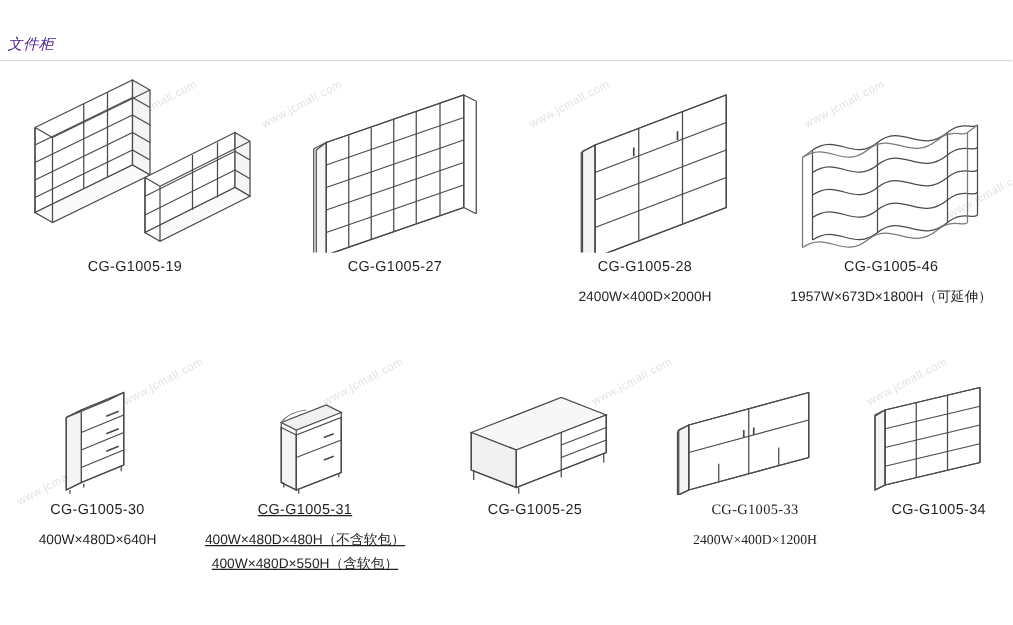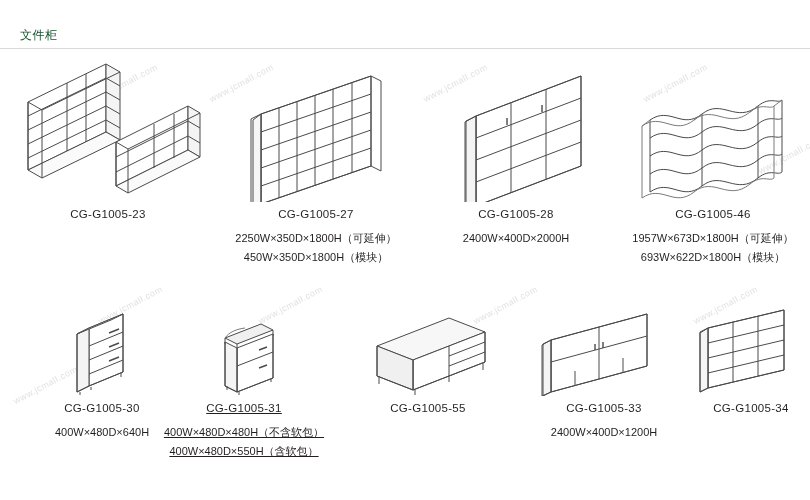--- a/index.html
+++ b/index.html
@@ -15,25 +15,26 @@
     overflow: hidden;
     position: relative;
   }
   .page {
     position: relative;
     width: 810px;
     height: 500px;
   }
   .page-title {
     position: absolute;
-    left: 20px;
+    left: 6px;
     top: 27px;
     font-size: 12px;
     letter-spacing: 0.5px;
-    color: #14532d;
+    color: #4c1d95;
+    font-style: italic;
   }
   .rule {
     position: absolute;
     left: 0;
     top: 48px;
     width: 810px;
     height: 1px;
     background: #d9d9d9;
   }
   
@@ -145,21 +146,21 @@
             <line x1="120" y1="95" x2="192" y2="59"></line>
             <line x1="108" y1="103" x2="180" y2="67"></line>
               <line x1="180" y1="67" x2="192" y2="74"></line>
             <line x1="108" y1="118" x2="180" y2="82"></line>
               <line x1="180" y1="82" x2="192" y2="89"></line>
             <line x1="146" y1="70" x2="146" y2="114"></line>
             <line x1="166" y1="60" x2="166" y2="104"></line>
           </g>
         </svg>
       </div>
-      <div class="code">CG-G1005-23</div>
+      <div class="code">CG-G1005-19</div>
     </div>
 
     <div class="cell" style="left:216px; width:200px;text-align:center;">
       <div class="art" style="height:150px;">
         <svg width="190" height="148" viewBox="0 0 190 148" fill="none" stroke="#4a4a4a" stroke-width="1">
           <polygon points="40,60 150,22 150,112 40,150" fill="#ffffff"></polygon>
           <polygon points="32,66 40,60 40,150 32,156" fill="#f6f6f6"></polygon>
 
           <line x1="40" y1="60" x2="150" y2="22"></line>
           <line x1="40" y1="60" x2="40" y2="150"></line>
@@ -179,24 +180,20 @@
 
           <line x1="40" y1="60" x2="30" y2="65"></line>
           <line x1="40" y1="150" x2="30" y2="155"></line>
           <line x1="30" y1="65" x2="30" y2="155"></line>
           <line x1="150" y1="22" x2="160" y2="27"></line>
           <line x1="150" y1="112" x2="160" y2="117"></line>
           <line x1="160" y1="27" x2="160" y2="117"></line>
         </svg>
       </div>
       <div class="code">CG-G1005-27</div>
-      <div class="spec">
-        <div>2250W×350D×1800H（可延伸）</div>
-        <div>450W×350D×1800H（模块）</div>
-      </div>
     </div>
 
     <div class="cell" style="left:416px; width:200px;">
       <div class="art" style="height:150px;">
         <svg width="190" height="148" viewBox="0 0 190 148" fill="none" stroke="#4a4a4a" stroke-width="1">
           <polygon points="55,62 160,22 160,112 55,152" fill="#ffffff"></polygon>
           <polygon points="44,68 55,62 55,152 44,158" fill="#f4f4f4"></polygon>
           <line x1="55" y1="62" x2="160" y2="22"></line>
           <line x1="55" y1="62" x2="55" y2="152"></line>
           <line x1="160" y1="22" x2="160" y2="112"></line>
@@ -242,29 +239,28 @@
             <path d="M22,72 L22,144" stroke="#7a7a7a"></path>
             <path d="M22,144 C42,130 54,154 74,138 C94,122 108,148 130,130 C142,120 150,128 154,124" stroke="#7a7a7a"></path>
             <path d="M154,52 L154,124" stroke="#7a7a7a"></path>
             <path d="M30,66 L22,72 M82,60 L74,66 M138,52 L130,58 M162,46 L154,52" stroke="#7a7a7a"></path>
           </g>
         </svg>
       </div>
       <div class="code">CG-G1005-46</div>
       <div class="spec">
         <div>1957W×673D×1800H（可延伸）</div>
-        <div>693W×622D×1800H（模块）</div>
       </div>
     </div>
 
   </div>
 
   <div class="row row-2">
 
-    <div class="cell" style="left:0px; width:156px;margin-left:24px;">
+    <div class="cell" style="left:0px; width:156px;">
       <div class="art" style="height:96px;">
         <svg width="110" height="96" viewBox="0 0 110 96" fill="none" stroke="#4a4a4a" stroke-width="1">
           <polygon points="42,28 76,14 76,72 42,86" fill="#ffffff"></polygon>
           <polygon points="42,28 30,34 30,92 42,86" fill="#f4f4f4"></polygon>
           <polygon points="42,28 30,34 64,20 76,14" fill="#fafafa"></polygon>
           <line x1="30" y1="34" x2="30" y2="92"></line>
           <line x1="42" y1="86" x2="30" y2="92"></line>
           <line x1="76" y1="72" x2="42" y2="86"></line>
           <line x1="76" y1="14" x2="76" y2="72"></line>
 
@@ -339,24 +335,24 @@
           <line x1="96" y1="46" x2="96" y2="76"></line>
           <line x1="96" y1="56" x2="132" y2="42"></line>
           <line x1="96" y1="66" x2="132" y2="52"></line>
 
           <line x1="26" y1="76" x2="26" y2="84"></line>
           <line x1="62" y1="90" x2="62" y2="95"></line>
           <line x1="130" y1="63" x2="130" y2="70"></line>
           <line x1="96" y1="76" x2="96" y2="82"></line>
         </svg>
       </div>
-      <div class="code">CG-G1005-55</div>
-    </div>
-
-    <div class="cell" style="left:516px; width:176px;">
+      <div class="code">CG-G1005-25</div>
+    </div>
+
+    <div class="cell" style="left:516px; width:176px;font-family:Liberation Serif, serif;">
       <div class="art" style="height:96px;">
         <svg width="150" height="96" viewBox="0 0 150 96" fill="none" stroke="#4a4a4a" stroke-width="1">
           <polygon points="22,40 118,14 118,66 22,92" fill="#ffffff"></polygon>
           <polygon points="22,40 14,44 14,96 22,92" fill="#f4f4f4"></polygon>
           <line x1="22" y1="40" x2="118" y2="14"></line>
           <line x1="22" y1="40" x2="22" y2="92"></line>
           <line x1="118" y1="14" x2="118" y2="66"></line>
           <line x1="22" y1="92" x2="118" y2="66"></line>
           <line x1="22" y1="40" x2="13" y2="45"></line>
           <line x1="22" y1="92" x2="13" y2="96"></line>

